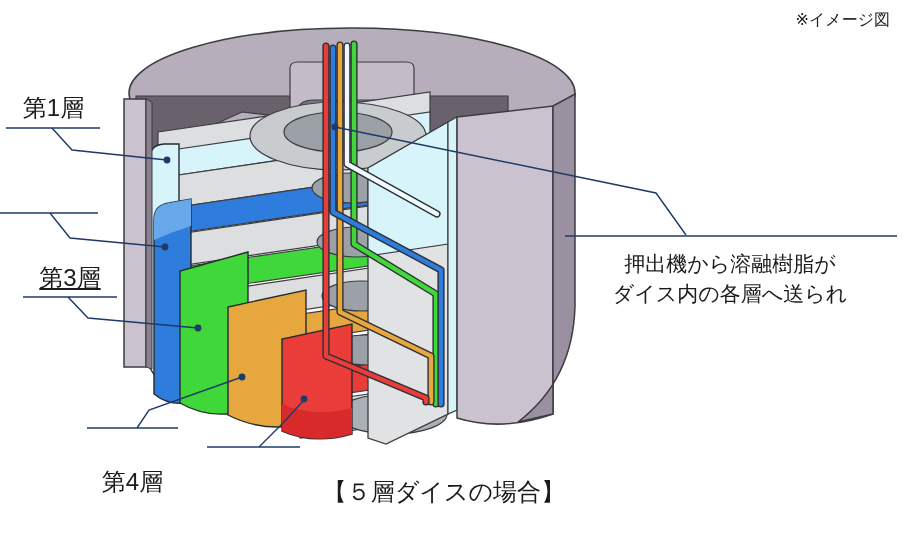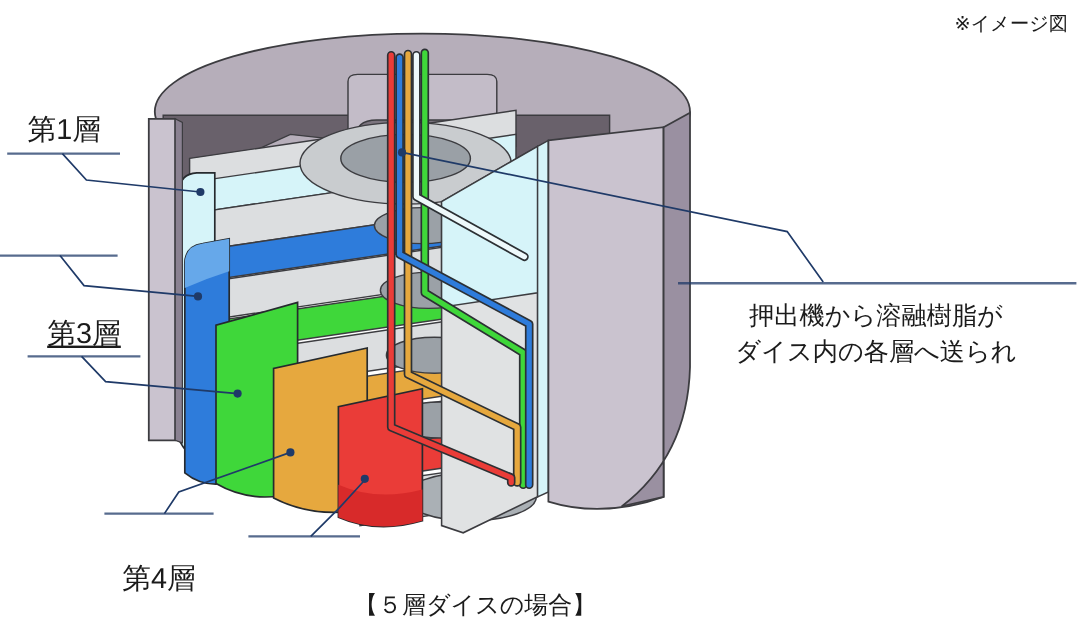--- a/index.html
+++ b/index.html
@@ -4,21 +4,21 @@
 <style>
   html,body{margin:0;padding:0;background:#ffffff;}
   .stage{position:relative;width:903px;height:533px;overflow:hidden;
          font-family:"Liberation Sans","DejaVu Sans",sans-serif;color:#1b1b1b;}
   .stage svg{position:absolute;left:0;top:0;}
   .txt{position:absolute;white-space:nowrap;}
   .lbl{font-size:24px;text-align:center;}
   .note{font-size:16px;text-align:right;}
   .annot{position:absolute;left:560px;top:249px;width:340px;text-align:center;
          font-size:21px;line-height:30px;}
-  .caption{left:295px;top:491px;width:270px;text-align:left;font-size:20px;}
+  .caption{left:295px;top:476px;width:270px;text-align:right;font-size:24px;}
 </style>
 </head>
 <body>
 
 <div class="stage">
 
 <svg width="903" height="533" viewBox="0 0 903 533">
 
   <ellipse cx="352" cy="93" rx="223" ry="65" fill="#b6aeba" stroke="#3c3c40" stroke-width="1.5"></ellipse>
 

